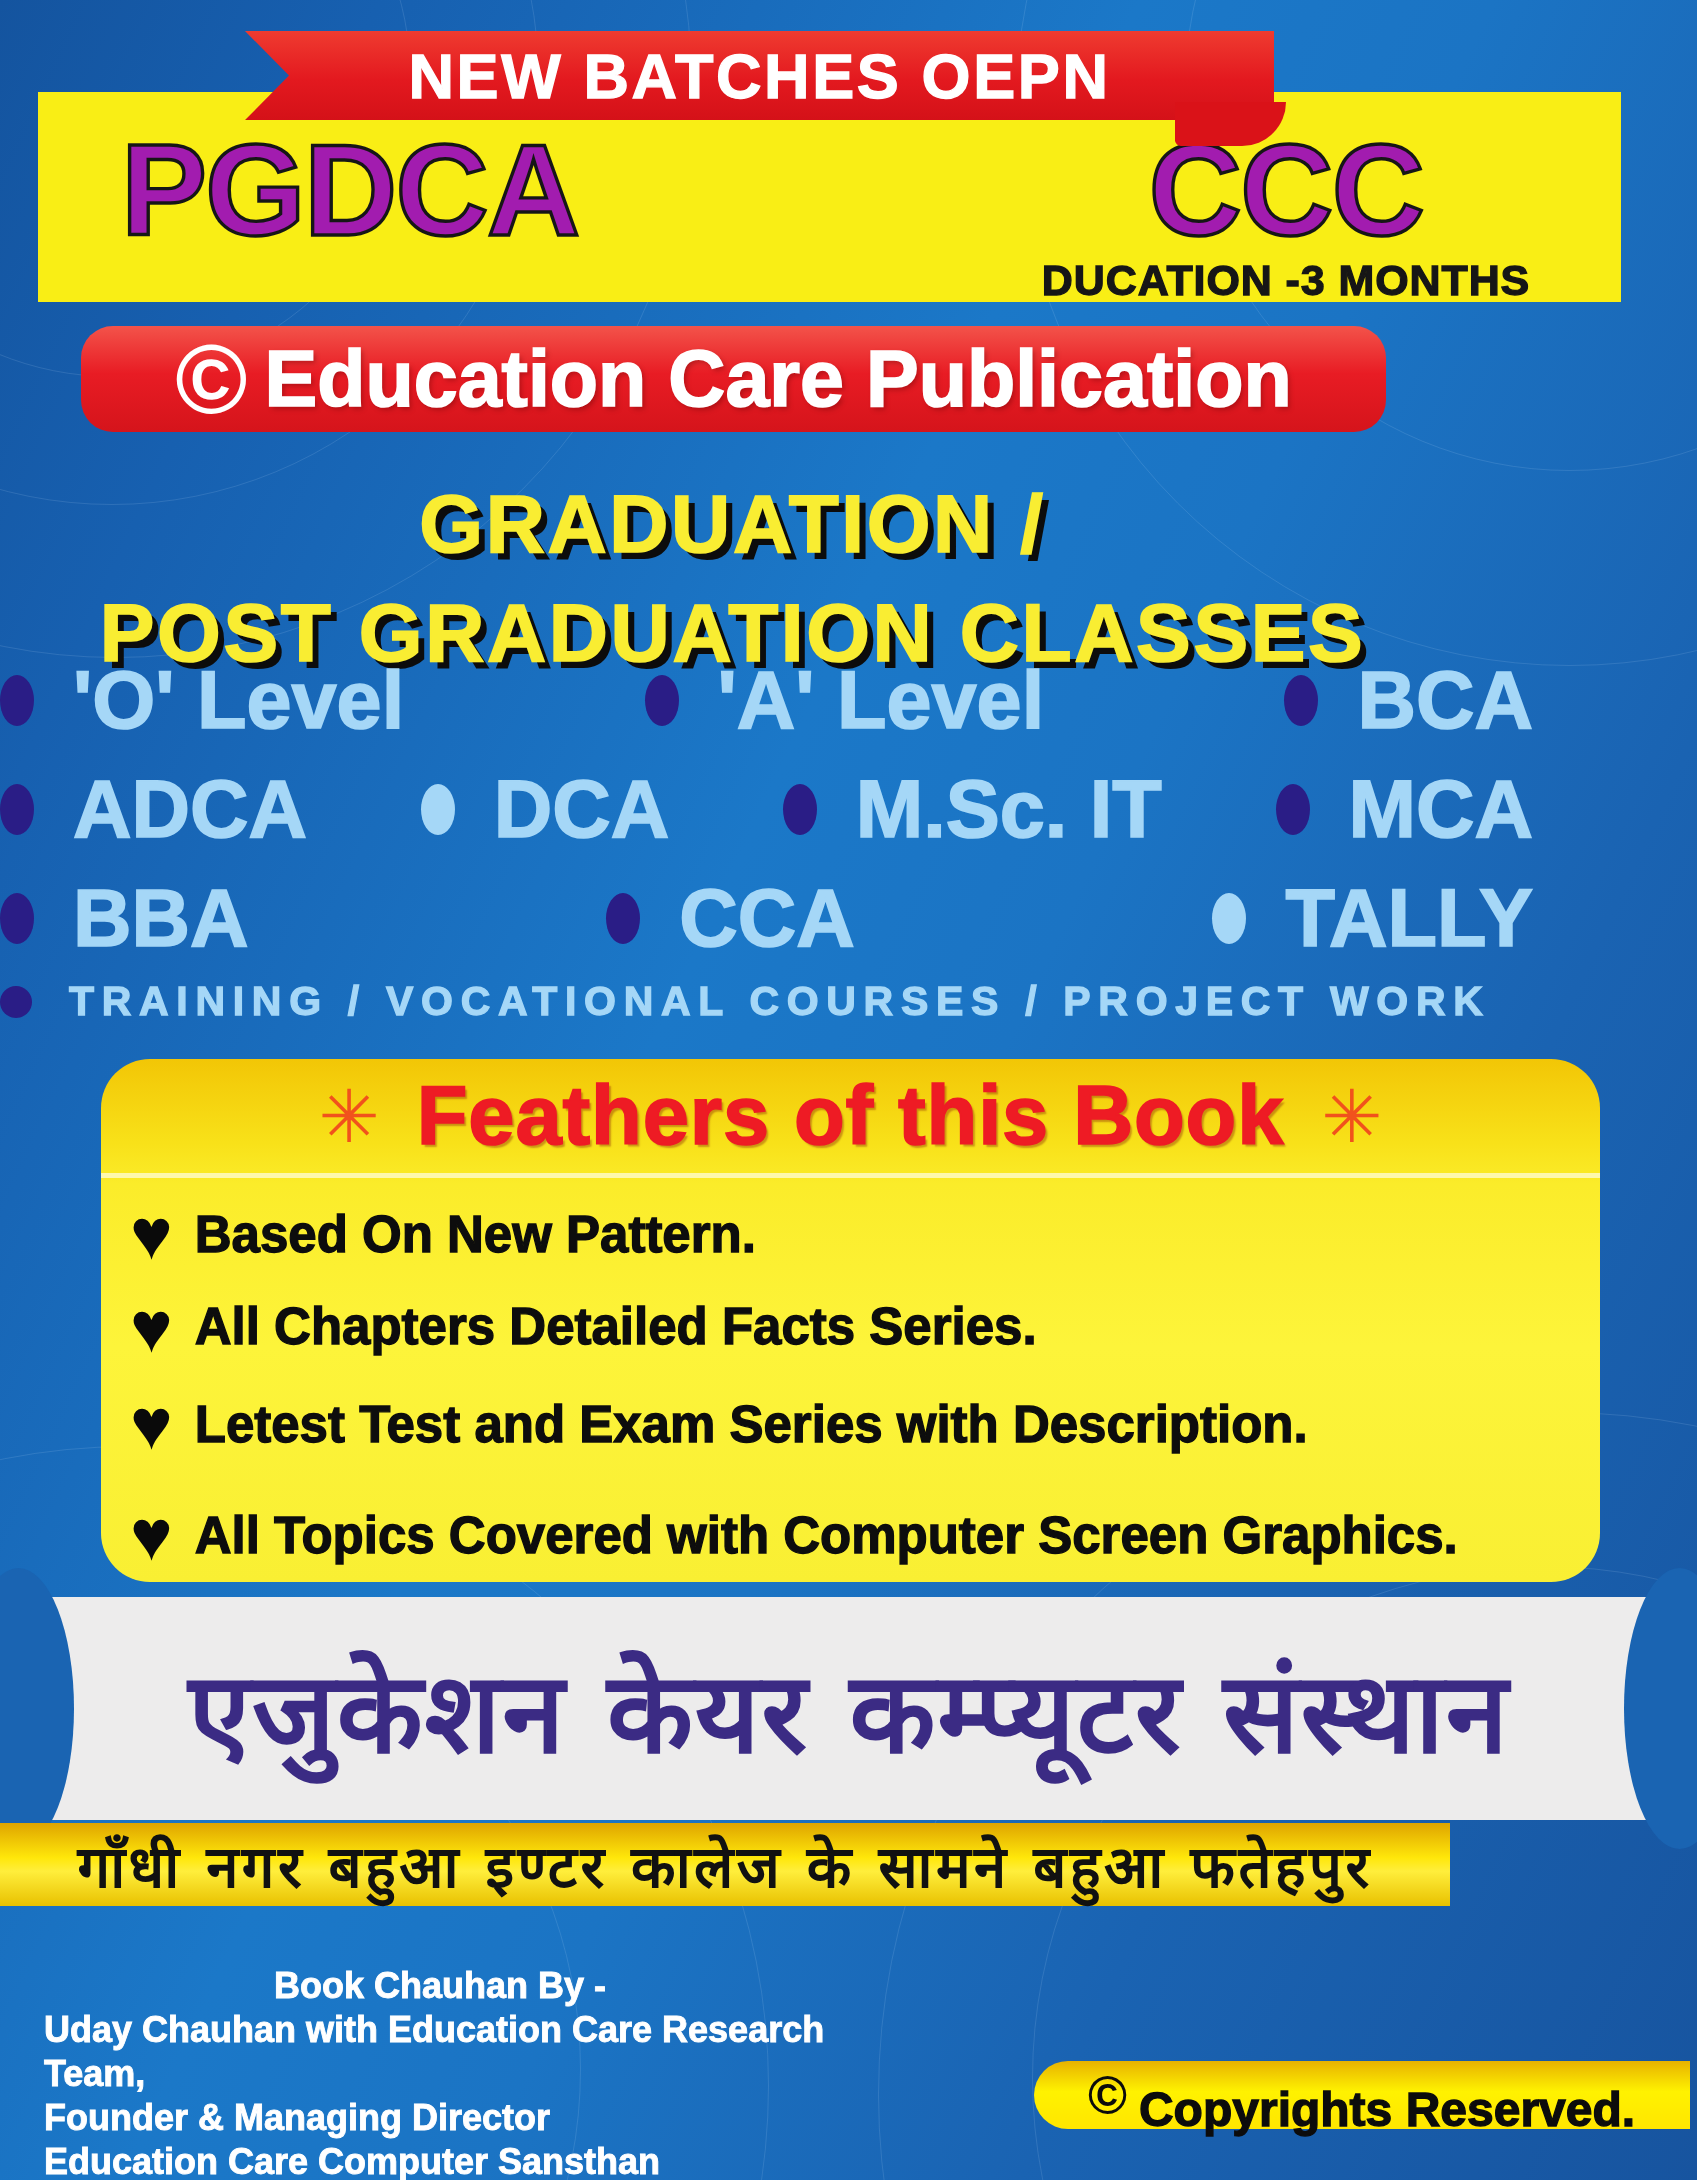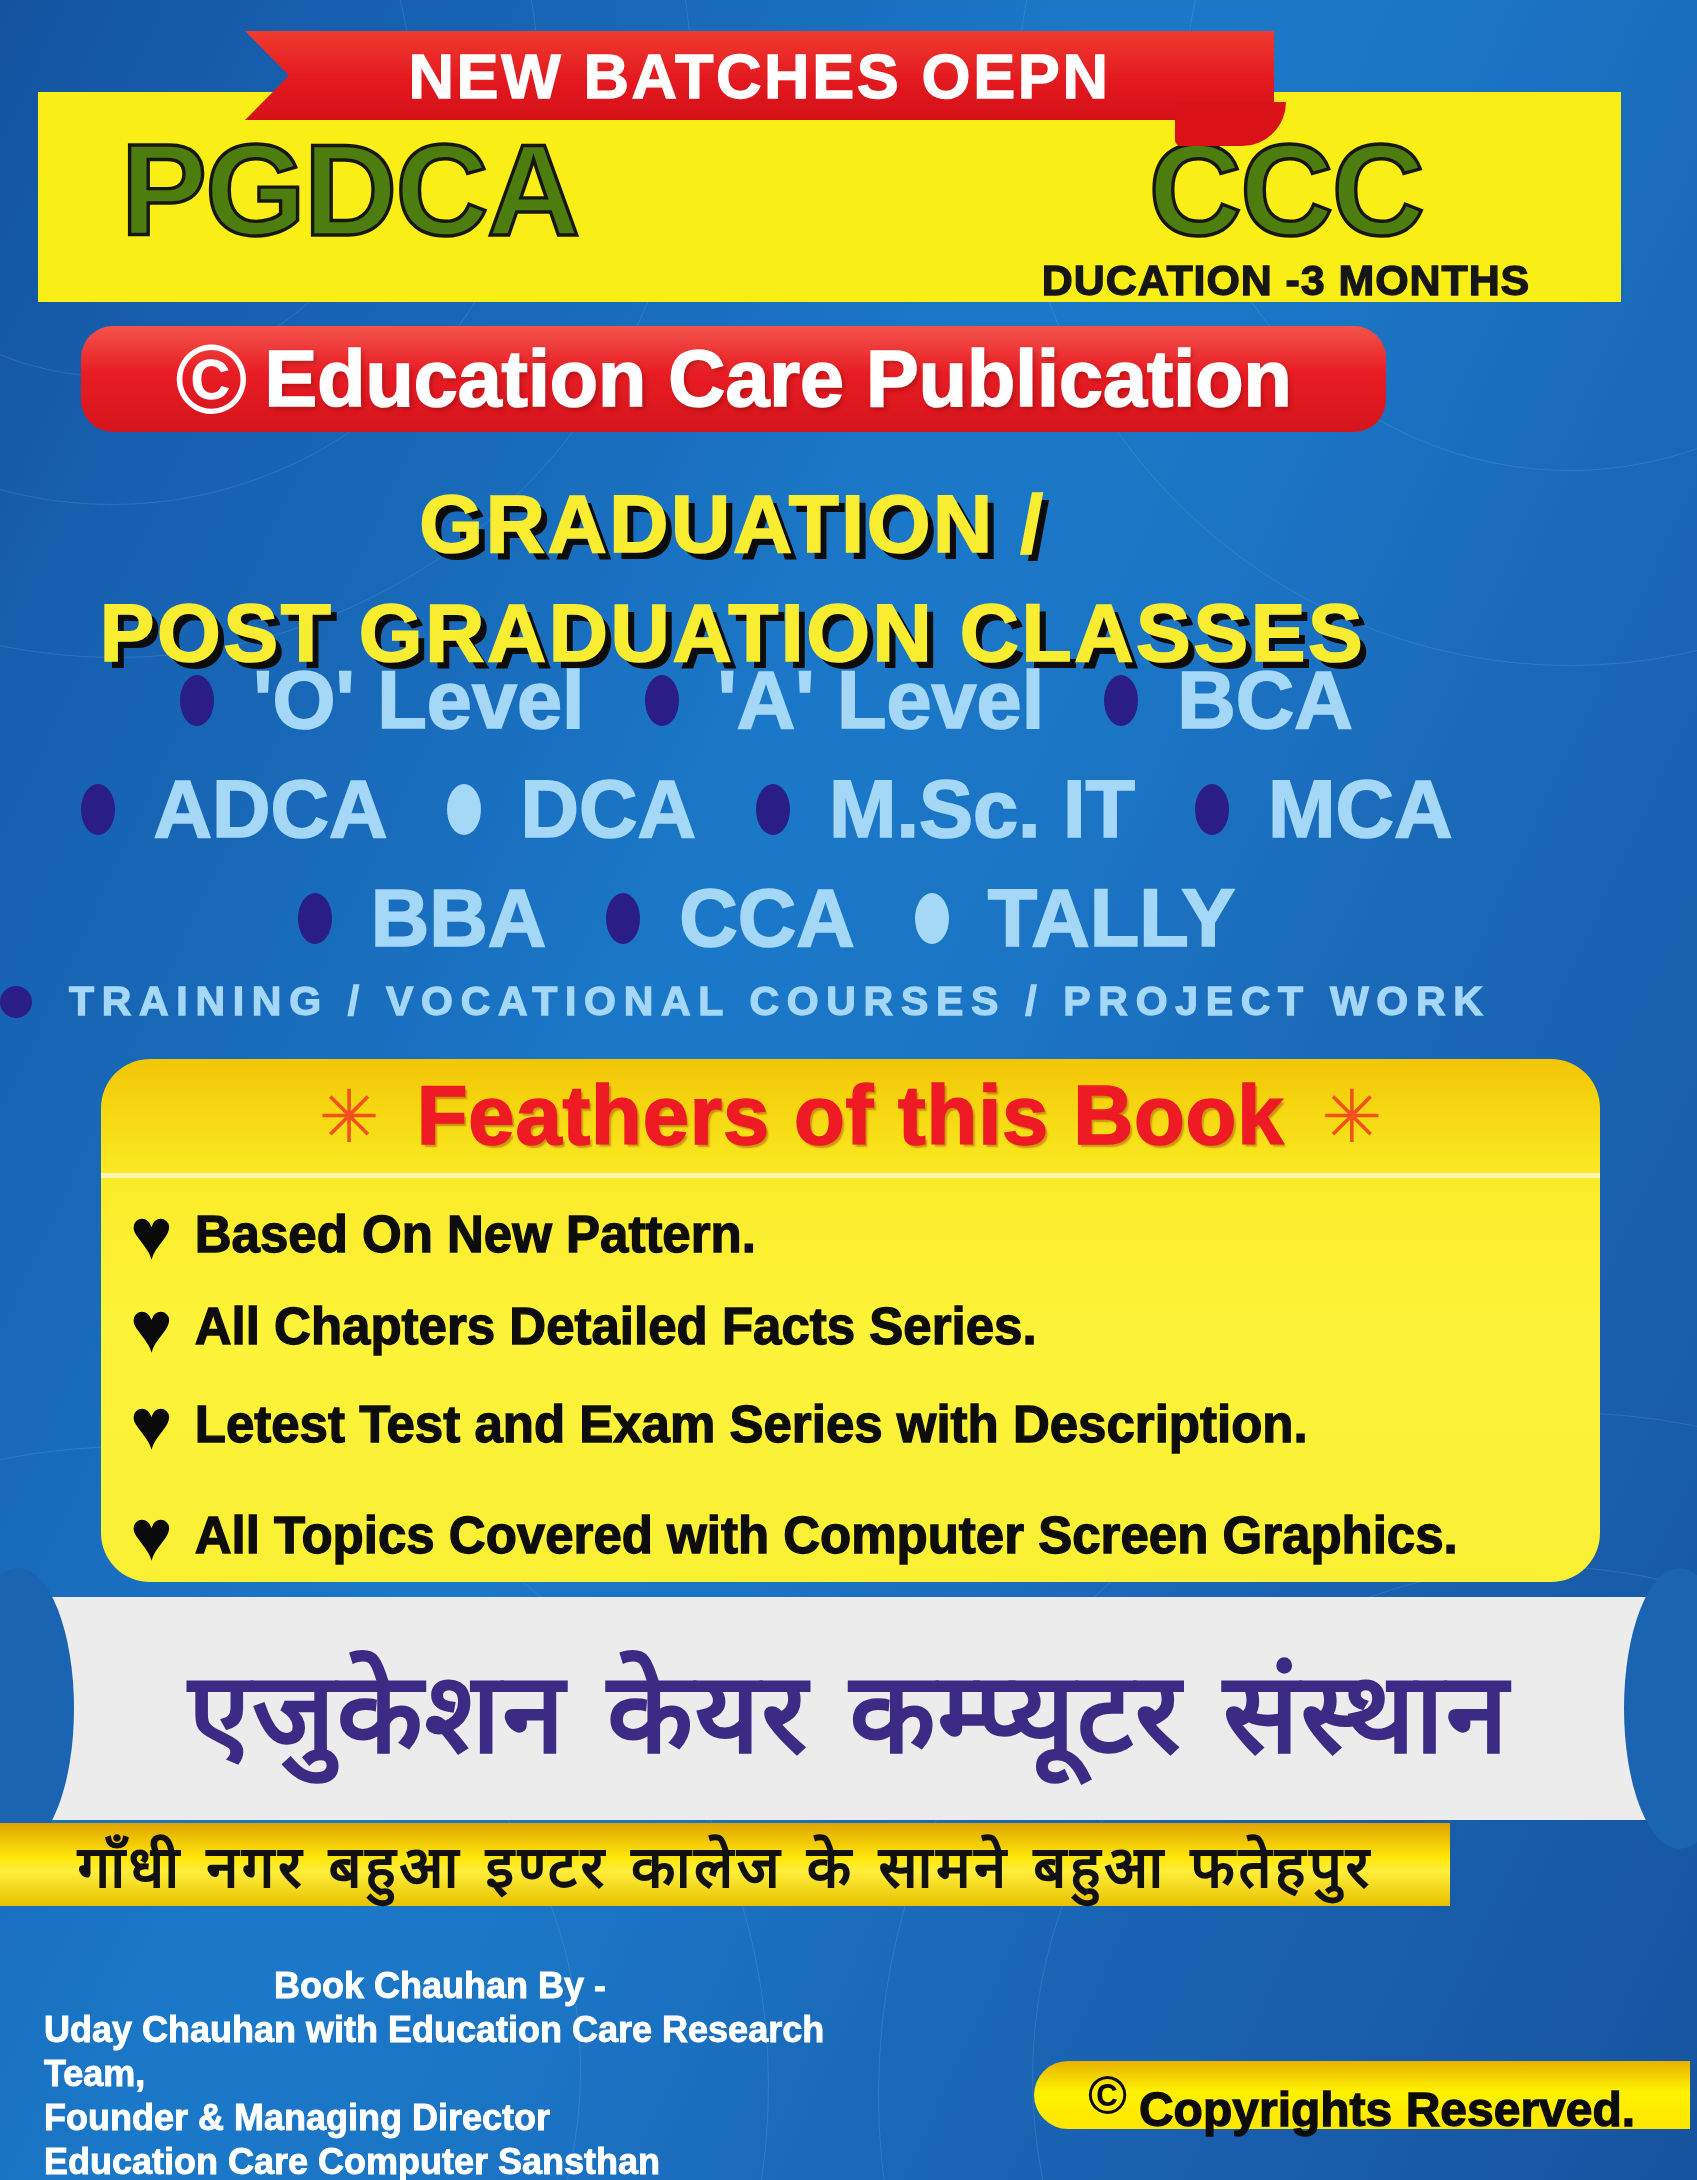--- a/index.html
+++ b/index.html
@@ -41,21 +41,21 @@
 
   
   .hdr{
     position:absolute;left:38px;top:92px;width:1583px;height:210px;
     background:#f9ee15;
   }
   .hdr-col{position:absolute;top:0;height:100%;}
   .hdr-left{left:83px;width:647px;text-align:left;}
   .hdr-right{left:916px;width:664px;text-align:center;}
   .hdr-title{
-    color:#4d7c0f;font-size:129px;line-height:129px;font-weight:700;
+    color:#a21caf;font-size:129px;line-height:129px;font-weight:700;
     letter-spacing:-1.7px;margin-top:34px;
     -webkit-text-stroke:3.4px #161616;
   }
   .hdr-sub{
     color:#161616;font-size:43px;line-height:46px;font-weight:700;
     letter-spacing:0.9px;margin-top:1.7px;-webkit-text-stroke:1.3px #161616;
   }
 
   
   .pub{
@@ -74,21 +74,21 @@
   .grad{position:absolute;left:0;top:476px;width:1465px;text-align:center;}
   .grad-line{
     color:#f9ed32;font-size:82px;line-height:95px;font-weight:700;letter-spacing:2.6px;
     -webkit-text-stroke:1.7px #f9ed32;
     text-shadow:6.8px 6.8px 0 #0c0c0c;
   }
   .grad-line+.grad-line{margin-top:13.6px;}
 
   
   .courses{position:absolute;left:0;top:646px;width:1533px;}
-  .crow{display:flex;justify-content:center;align-items:center;gap:60px;height:109px;}
+  .crow{display:flex;justify-content:space-between;align-items:center;gap:24px;height:109px;}
   .citem{display:flex;align-items:center;gap:39px;}
   .cbullet{width:34px;height:51px;border-radius:50%;}
   .cbullet.navy{background:#2a1d86;}
   .cbullet.sky{background:#a5d7f7;}
   .clabel{
     color:#a5d7f7;font-size:81px;font-weight:700;letter-spacing:0;
     -webkit-text-stroke:1.7px #a5d7f7;
   }
   .train{
     position:absolute;left:0;top:978px;width:1670px;

